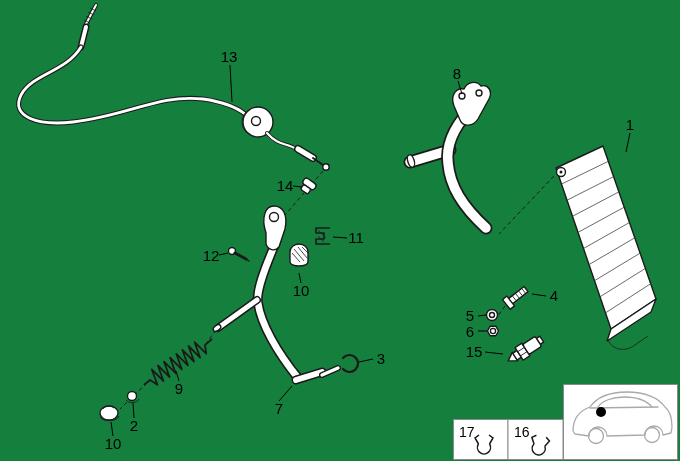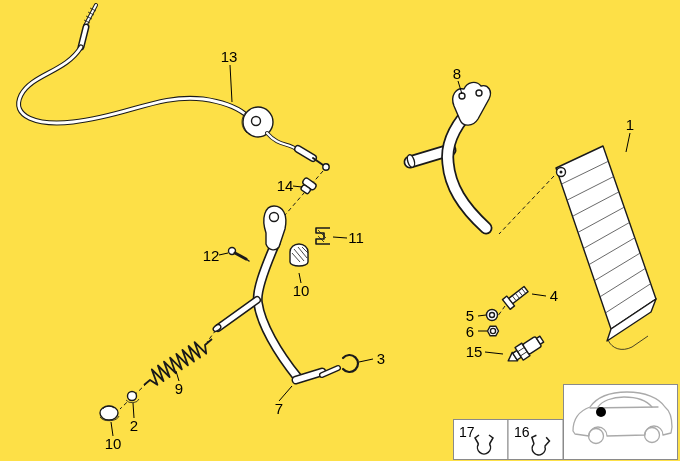--- a/index.html
+++ b/index.html
@@ -1,17 +1,17 @@
 <!DOCTYPE html>
 <html><head>
 <meta charset="utf-8">
 <style>
   html,body { margin:0; padding:0; background:#ffffff; }
   .stage {
-    position:relative; width:680px; height:461px; background:#fde047;
+    position:relative; width:680px; height:461px; background:#15803d;
     overflow:hidden; font-family:"Liberation Sans", sans-serif;
   }
   svg { display:block; }
   .part  { fill:#ffffff; stroke:#1a1a1a; stroke-width:1.4; stroke-linejoin:round; }
   .thin  { fill:none; stroke:#1a1a1a; stroke-width:0.8; }
   .band  { fill:none; stroke:#1a1a1a; stroke-linecap:round; stroke-linejoin:round; }
   .core  { fill:none; stroke:#ffffff; stroke-linecap:round; stroke-linejoin:round; }
   .dash  { fill:none; stroke:#1a1a1a; stroke-width:1; stroke-dasharray:4 3; }
   .lead  { stroke:#000000; stroke-width:1; }
   .boxframe { fill:#ffffff; stroke:#8a8a8a; stroke-width:1; }

